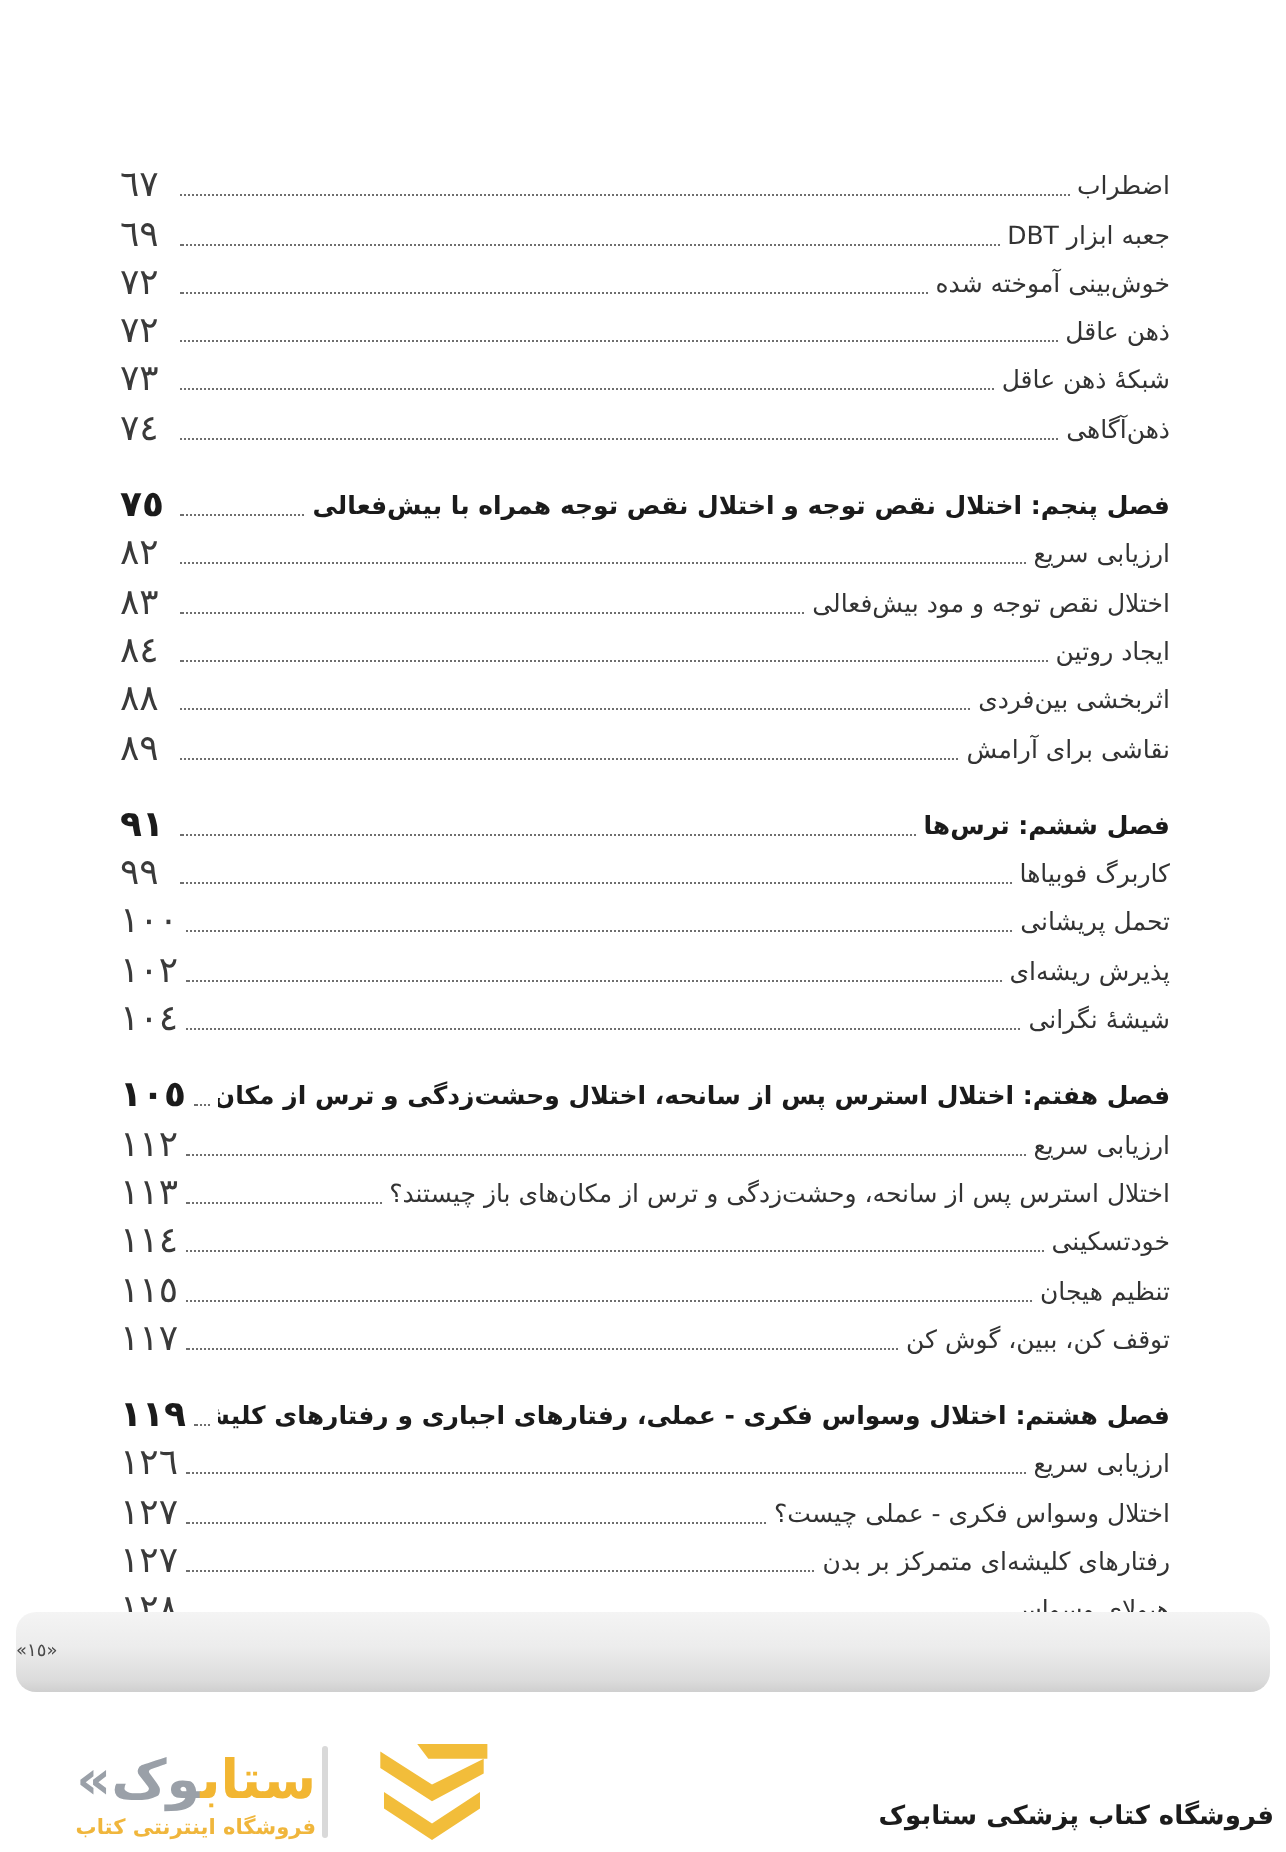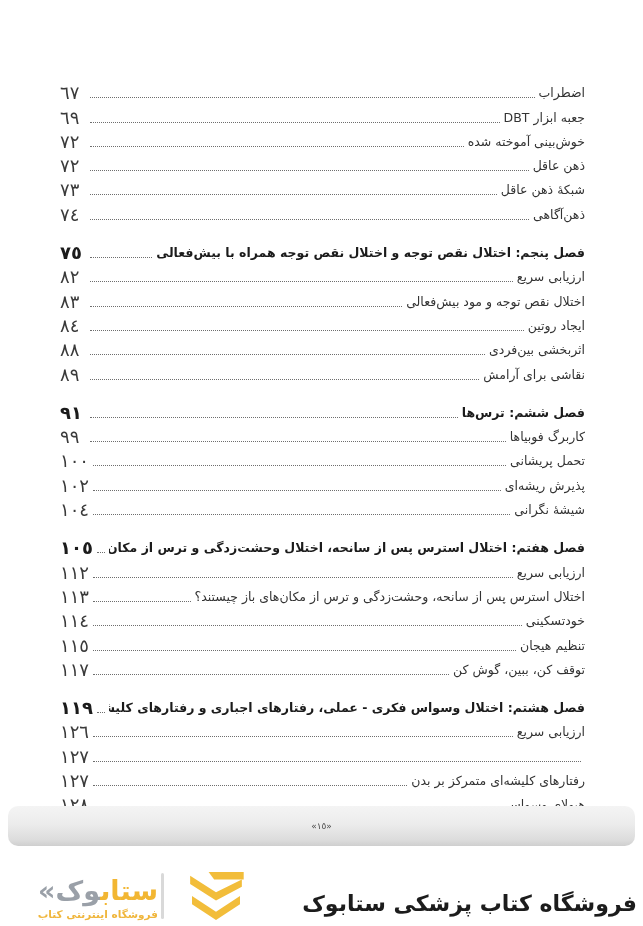--- a/index.html
+++ b/index.html
@@ -31,21 +31,21 @@
     min-width:26px; text-align:left; direction:ltr;
     font-size:18px; font-weight:normal; color:#3a3a3a; flex-shrink:0;
   }
   .toc-row.bold .p { font-weight:bold; color:#1b1b1b; }
 
   
   .page-edge {
     position:absolute; left:8px; right:8px; top:806px; height:40px;
     border-radius:10px;
     background:linear-gradient(180deg,#f4f4f4 0%,#ececec 45%,#dcdcdc 85%,#cfcfcf 100%);
-    display:flex; align-items:center; justify-content:center;
+    display:flex; align-items:center; 
   }
   .pagenum { font-size:9px; color:#4a4a4a; letter-spacing:1px; }
 
   
   .footer {
     position:absolute; left:0; right:0; bottom:0; height:60px; background:#ffffff;
   }
   .brand-icon { position:absolute; left:176px; bottom:6px; width:80px; height:48px; }
   .brand-divider {
     position:absolute; left:161px; bottom:7px; width:3px; height:46px;
@@ -57,21 +57,21 @@
     white-space:nowrap;
   }
   .wm-yellow { color:#f2b632; }
   .wm-gray   { color:#9aa0a8; }
   .wm-guillemet { color:#9aa0a8; direction:ltr; unicode-bidi:isolate; font-weight:bold; }
   .tagline {
     margin-top:2px; direction:rtl; font-size:10.5px; color:#f0b63c; font-weight:bold;
   }
   .store { position:absolute; right:6px; bottom:8px; text-align:center; }
   .store-title {
-    direction:rtl; font-size:22px; font-weight:bold; color:#1c1c1c;
+    direction:rtl; font-size:13px; font-weight:bold; color:#1c1c1c;
     padding-left:2px; margin-bottom:2px;
   }
   .store-url {
     font-size:19px; font-weight:bold; letter-spacing:5px; color:#222;
     white-space:nowrap;
   }
   .url-accent { color:#f1b634; }
 </style>
 </head>
 <body>
@@ -207,20 +207,21 @@
           <span class="t">فصل هشتم: اختلال وسواس فکری - عملی، رفتارهای اجباری و رفتارهای کلیشه‌ای متمرکز بر بدن</span>
           <span class="leader"></span>
           <span class="p">١١٩</span>
         </div>
         <div class="toc-row">
           <span class="t">ارزیابی سریع</span>
           <span class="leader"></span>
           <span class="p">١٢٦</span>
         </div>
         <div class="toc-row">
+          <span class="t">اختلال وسواس فکری - عملی چیست؟</span>
           <span class="leader"></span>
           <span class="p">١٢٧</span>
         </div>
         <div class="toc-row">
           <span class="t">رفتارهای کلیشه‌ای متمرکز بر بدن</span>
           <span class="leader"></span>
           <span class="p">١٢٧</span>
         </div>
         <div class="toc-row">
           <span class="t">هیولای وسواس</span>

